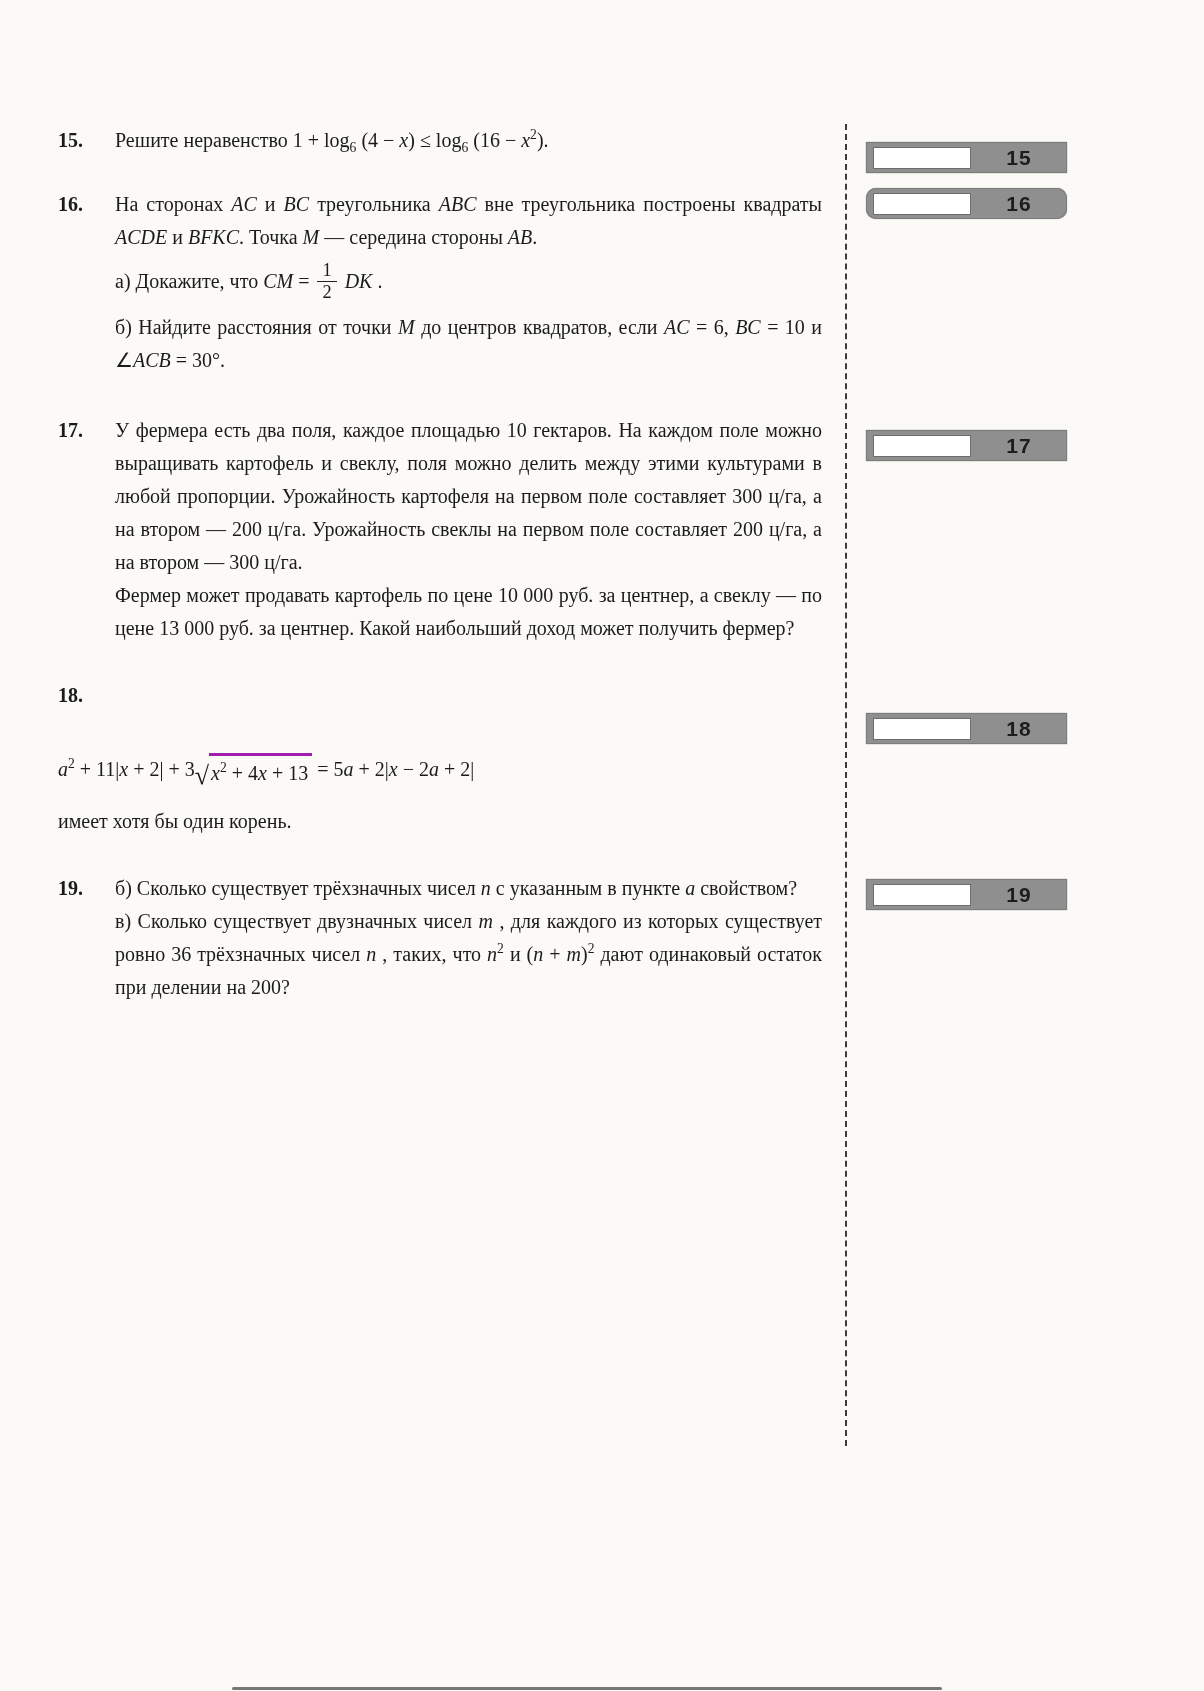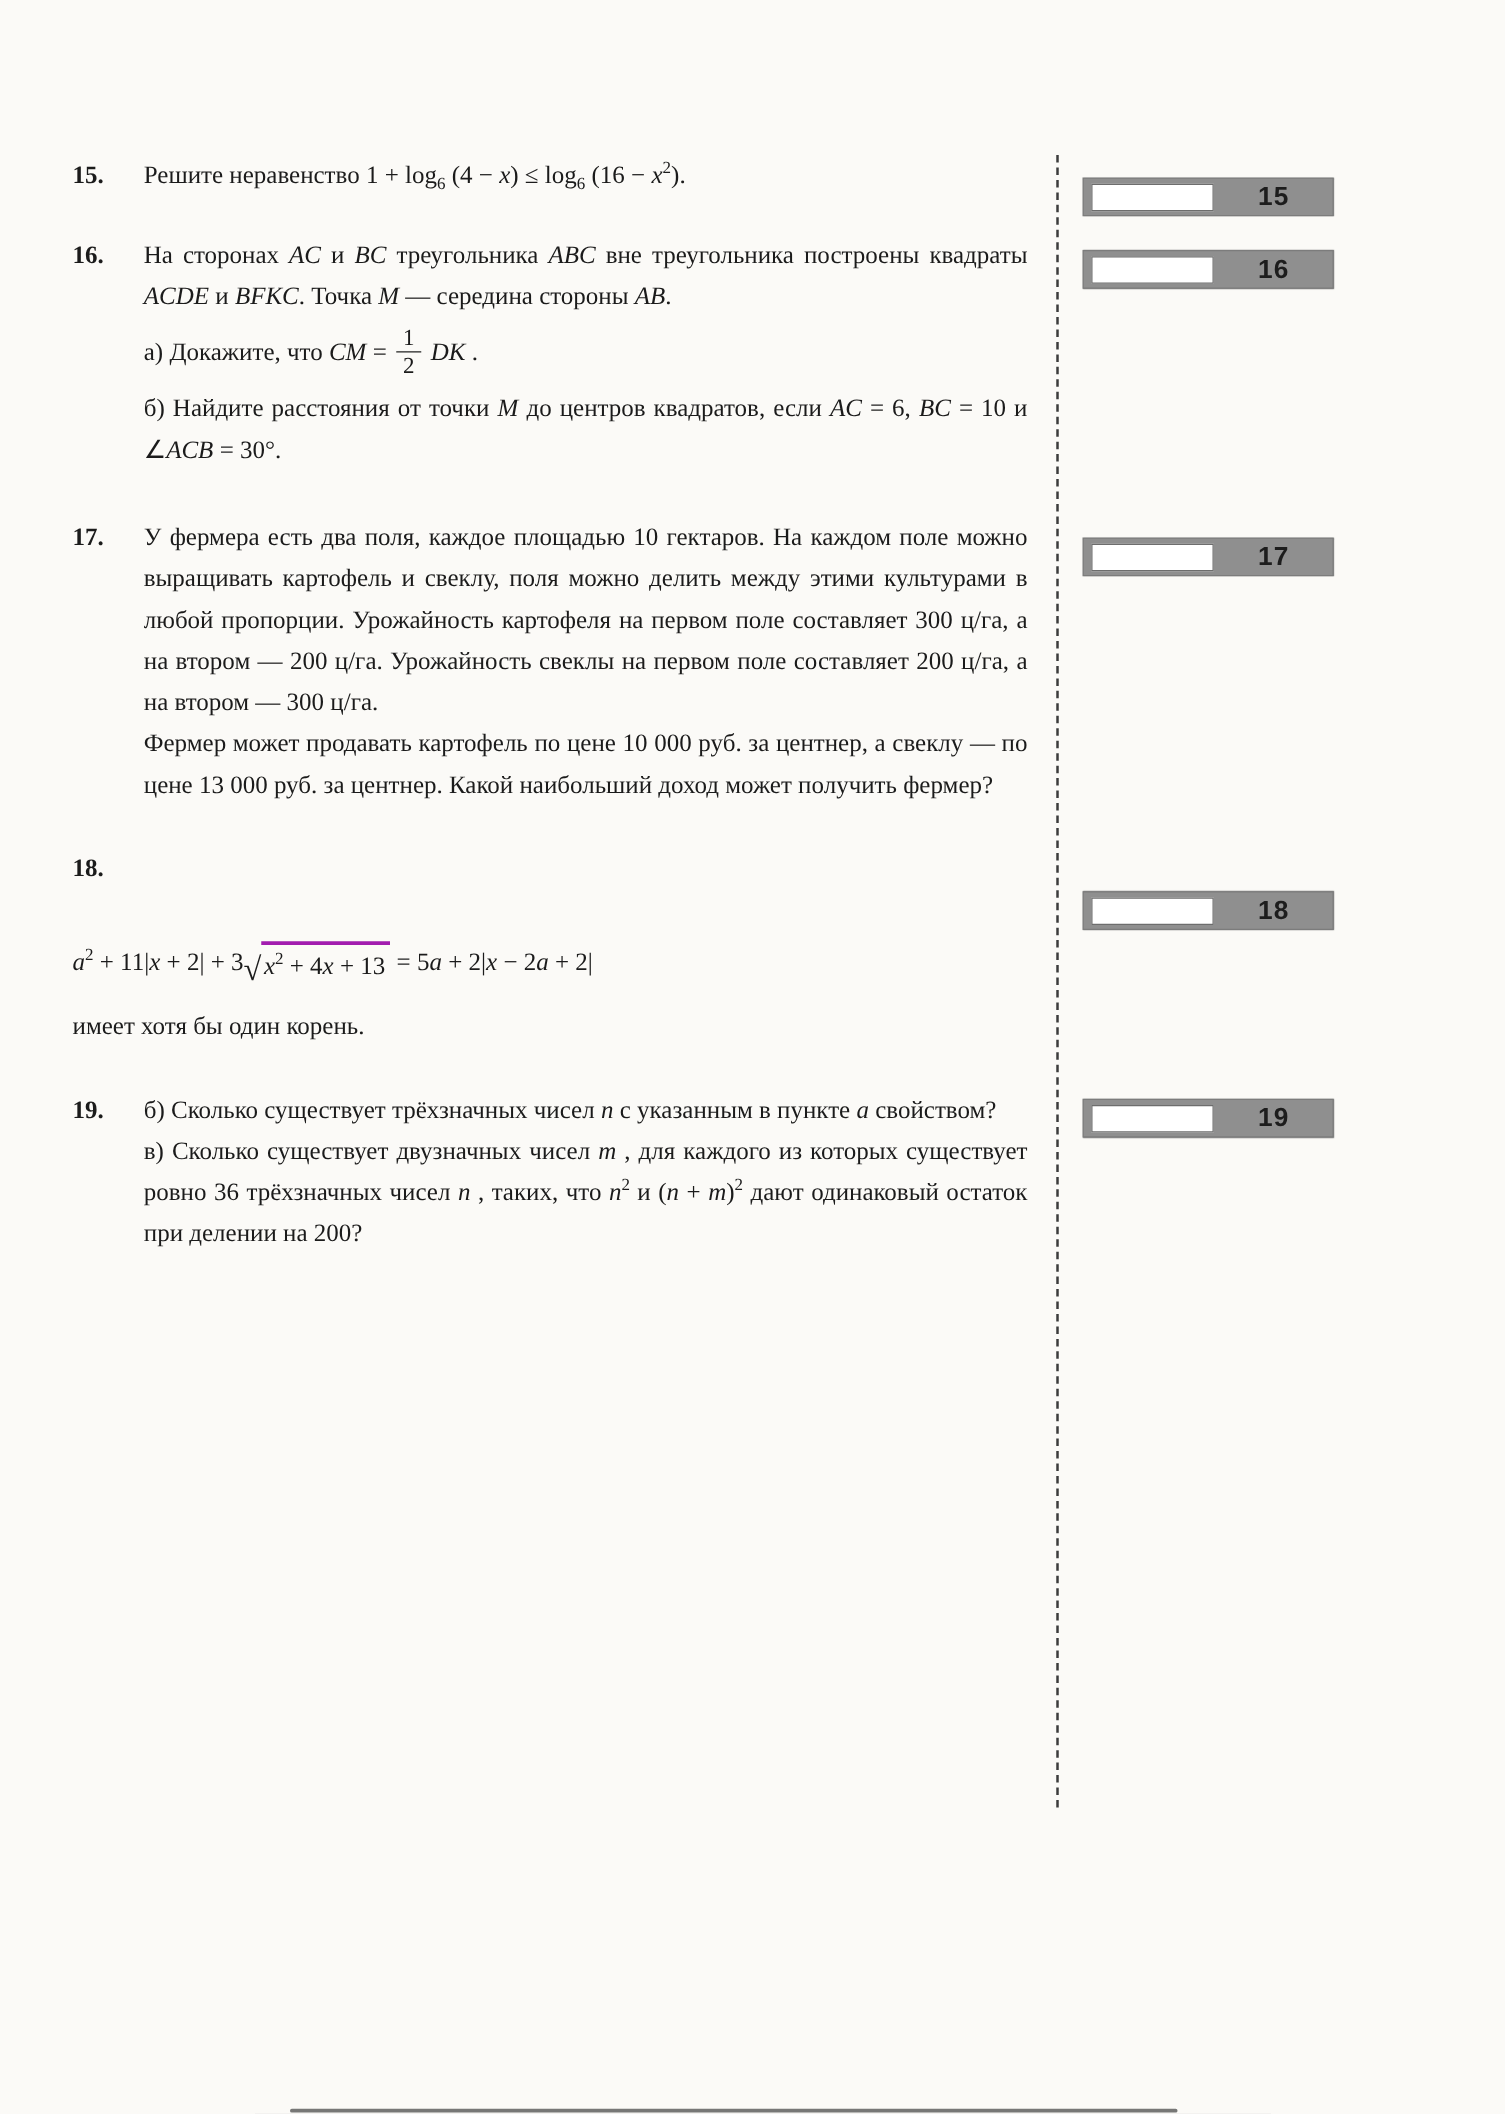--- a/index.html
+++ b/index.html
@@ -69,21 +69,21 @@
     background:#ffffff;
     border:1px solid #6d6d6d;
   }
   .ansnum{
     flex:1; text-align:center;
     font-family:"Liberation Sans", sans-serif;
     font-weight:bold; font-size:21px;
     color:#1d1d1d;
     letter-spacing:1px;
   }
-  .top-15{top:142px;} .top-16{top:200px;} .top-17{top:430px;}
+  .top-15{top:142px;} .top-16{top:188px;border-radius:10px;} .top-17{top:430px;}
   .top-18{top:713px;} .top-19{top:879px;}
   .page-number{
     position:absolute;
     top:1478px; left:0; width:1100px;
     text-align:center;
     font-size:21px;
     color:#1b1b1b;
   }
   .scan-mark{
     position:absolute;

